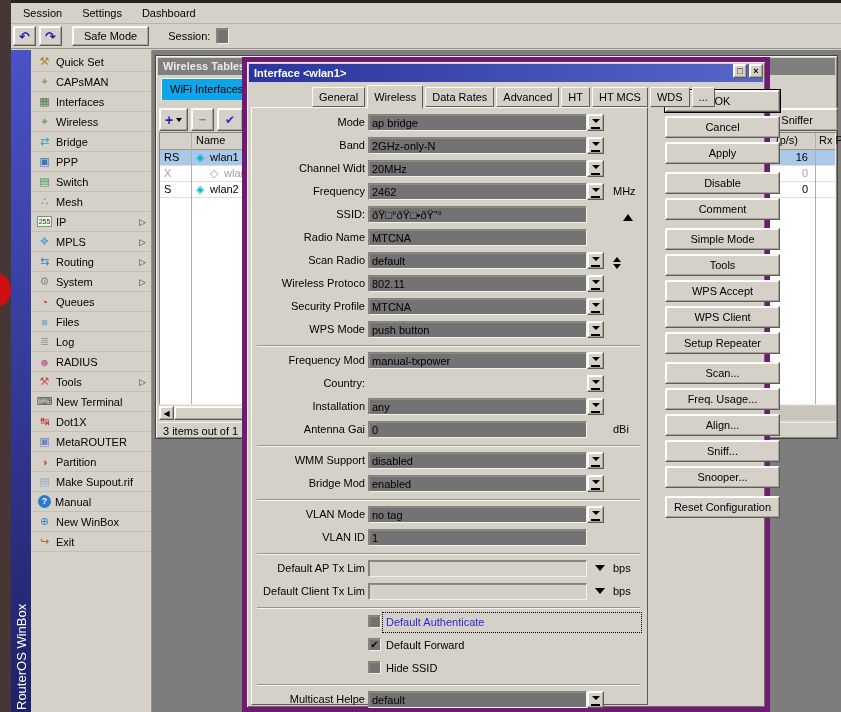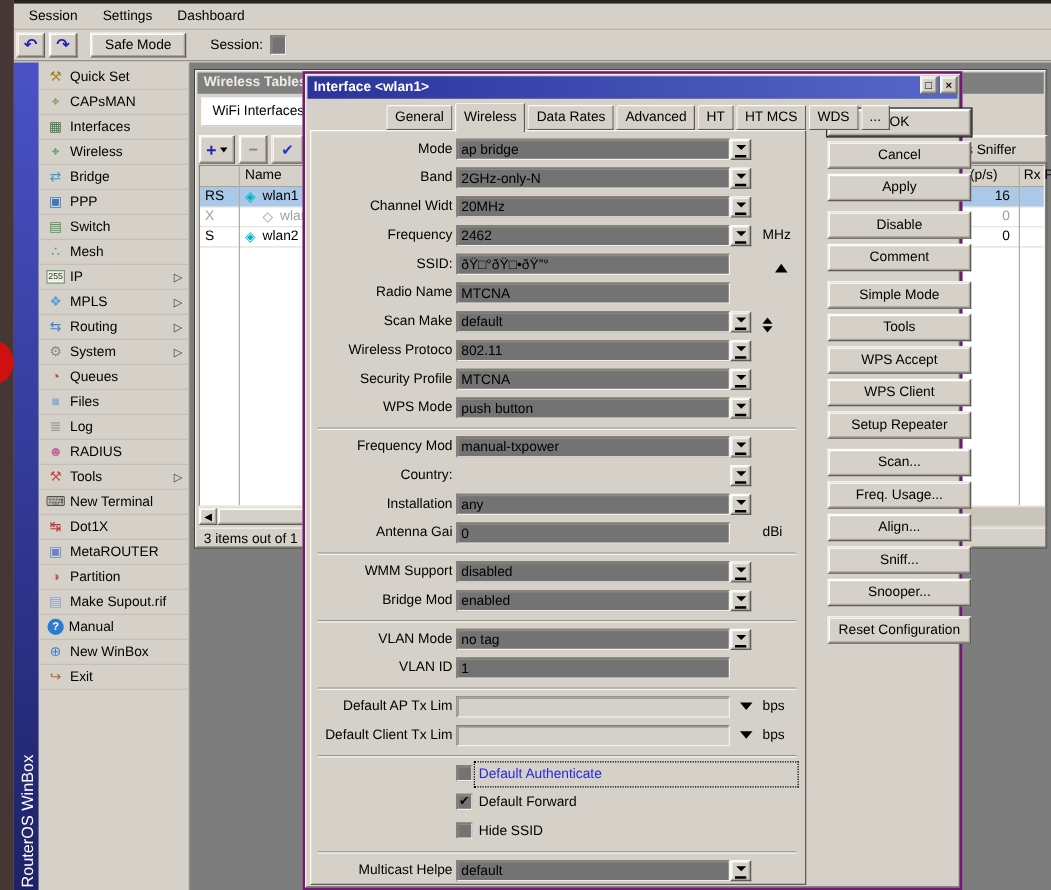--- a/index.html
+++ b/index.html
@@ -32,42 +32,42 @@
 .side-icon { width:17px; text-align:center; margin-right:3px; font-size:11px; flex:none; }
 .side-arrow { position:absolute; right:5px; top:5px; color:#3c3c3c; font-size:9px; }
 .ip-badge { display:inline-block; width:15px; height:11px; line-height:10px; text-align:center; border:1px solid #7a967a; background:#eef4e4; color:#333; font-size:7px; margin:0 4px 0 1px; flex:none; }
 .q-badge { display:inline-block; width:13px; height:13px; border-radius:50%; background:#2a7ad0; color:#fff; font-weight:bold; font-size:9px; line-height:13px; text-align:center; margin:0 4px 0 2px; flex:none; }
 
 .mdi { position:absolute; left:141px; top:0; right:0; bottom:0; background:#7d7d7d; overflow:hidden; }
 
 
 .wt { position:absolute; left:3px; top:5px; width:683px; height:384px; background:#d5d1c8; border:1px solid #44423e; box-shadow:inset 1px 1px 0 #f2efe8, inset -1px -1px 0 #8a867e; z-index:1; }
 .wt-title { position:absolute; left:2px; top:2px; right:2px; height:17px; background:#7f7f7f; color:#efece6; font-weight:bold; line-height:17px; padding-left:5px; }
-.wt-tab { position:absolute; left:5px; top:22px; width:97px; height:23px; background:#ffffff; border:1px solid; border-color:#fbf9f5 #5f5b54 #d5d1c8 #fbf9f5; padding:4px 0 0 8px; white-space:nowrap; overflow:hidden; }
+.wt-tab { position:absolute; left:5px; top:22px; width:97px; height:23px; background:#0ea5e9; border:1px solid; border-color:#fbf9f5 #5f5b54 #d5d1c8 #fbf9f5; padding:4px 0 0 8px; white-space:nowrap; overflow:hidden; }
 .wt-btn { position:absolute; height:23px; }
 .plus { color:#1f1fb0; font-weight:bold; font-size:14px; line-height:12px; }
 .caret { width:0; height:0; border:3px solid transparent; border-top:4px solid #000; margin-left:3px; margin-top:4px; }
 .minus { color:#8a867e; font-weight:bold; font-size:13px; }
 .checkg { color:#2233cc; font-weight:bold; font-size:12px; }
 .sniffer { position:absolute; left:555px; top:52px; width:127px; height:23px; white-space:nowrap; overflow:hidden; }
 .wt-table { position:absolute; left:3px; top:76px; width:677px; height:273px; background:#fff; border:1px solid; border-color:#8a867e #f2efe8 #f2efe8 #8a867e; }
 .wt-hrow { position:relative; height:17px; background:#d5d1c8; border-bottom:1px solid #9a968e; }
 .wt-row { position:relative; height:16px; border-bottom:1px solid #e2dfd8; background:#fff; }
 .wt-row.selected { background:#aac8e8; }
 .wt-row.disabled { color:#a0a0a0; }
 .vline { position:absolute; top:0; bottom:0; width:1px; background:#b2aea6; }
 .cell-abs { position:absolute; top:1px; white-space:nowrap; }
 .num-cell { position:absolute; top:1px; left:560px; width:88px; text-align:right; }
 .wt-scroll { position:absolute; left:3px; top:350px; width:677px; height:14px; background:#cac5bc; }
 .wt-scroll-btn { position:absolute; left:0; top:0; width:15px; height:14px; font-size:8px; }
 .wt-thumb { position:absolute; left:15px; top:0; width:74px; height:14px; }
 .wt-status { position:absolute; left:3px; top:366px; width:677px; height:16px; border-top:1px solid #f4f1ea; padding:2px 0 0 4px; white-space:nowrap; }
 
 
-.dlg { position:absolute; left:90px; top:7px; width:528px; height:655px; background:#d5d1c8; border:2px solid #701a75; box-shadow:inset 1px 1px 0 #f2efe8, inset -1px -1px 0 #6e6a64; z-index:10; }
+.dlg { position:absolute; left:90px; top:7px; width:528px; height:655px; background:#d5d1c8; border:5px solid #701a75; box-shadow:inset 1px 1px 0 #f2efe8, inset -1px -1px 0 #6e6a64; z-index:10; }
 .dlg-title { position:absolute; left:2px; top:2px; right:2px; height:18px; background:linear-gradient(90deg,#2a349c,#5767c8); color:#fff; font-weight:bold; line-height:18px; padding-left:5px; }
 .dlg-tbtns { position:absolute; right:2px; top:2px; display:flex; gap:2px; }
 .tbtn2 { width:14px; height:14px; font-size:9px; font-weight:bold; }
 .dlg-tabs { position:absolute; left:21px; top:22px; height:23px; display:flex; gap:2px; align-items:flex-end; z-index:3;padding-left:44px; }
 .dtab { height:20px; padding:3px 6px 0; background:#d5d1c8; border:1px solid; border-color:#fbf9f5 #5f5b54 #5f5b54 #fbf9f5; border-radius:2px 2px 0 0; white-space:nowrap; }
 .dtab.active { height:24px; padding-top:5px; margin-bottom:-2px; border-bottom-color:#d5d1c8; position:relative; z-index:4; }
 .panel { position:absolute; left:4px; top:45px; width:397px; bottom:2px; border:1px solid; border-color:#fbf9f5 #5f5b54 #5f5b54 #fbf9f5; }
 .form { position:absolute; left:0; top:50px; width:400px; z-index:2; }
 .frow { position:relative; height:23px; }
 .fsep { position:relative; height:8px; }
@@ -350,21 +350,21 @@
               <div class="frow">
                 <span class="flabel">SSID:</span>
                 <input class="ffield sunken" readonly="" value="ðŸ□°ðŸ□•ðŸ”°" style="">
                 <div class="utri"></div>
               </div>
               <div class="frow">
                 <span class="flabel">Radio Name</span>
                 <input class="ffield sunken" readonly="" value="MTCNA" style="">
               </div>
               <div class="frow">
-                <span class="flabel">Scan Make</span>
+                <span class="flabel">Scan Radio</span>
                 <input class="ffield sunken" readonly="" value="default" style="">
                 <div class="btn fdd">
                   <span class="tri"></span>
                   <span class="bar"></span>
                 </div>
                 <div class="updown">
                   <div class="u"></div>
                   <div class="d"></div>
                 </div>
               </div>

